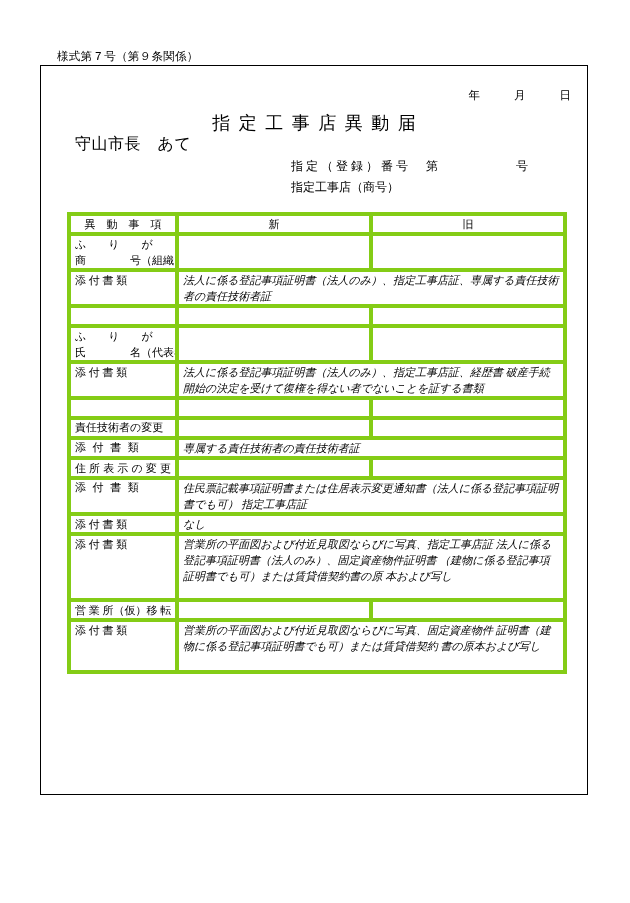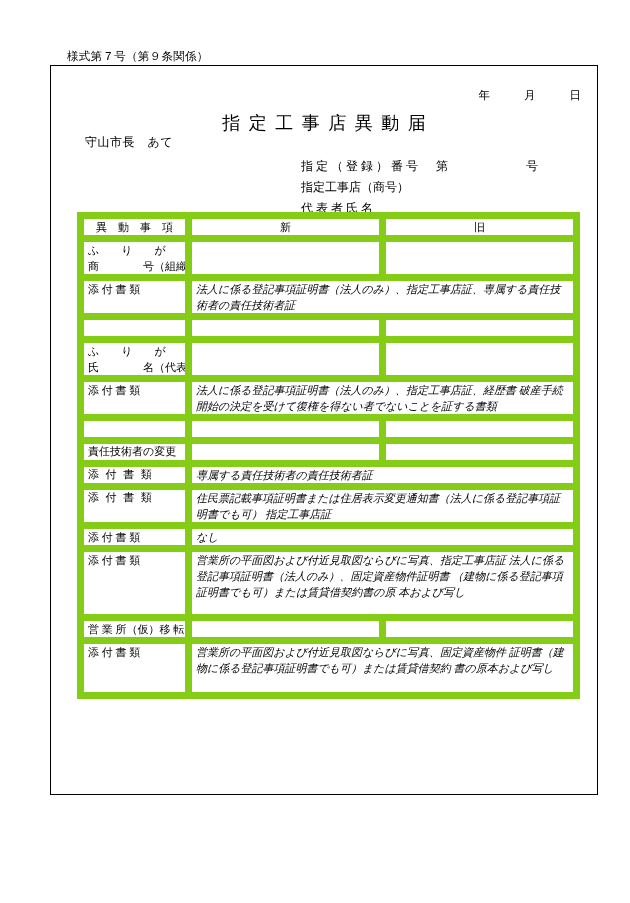--- a/index.html
+++ b/index.html
@@ -10,21 +10,21 @@
   body {
     width: 630px;
     height: 903px;
     font-family: "Liberation Serif", "DejaVu Serif", serif;
     color: #000000;
     position: relative;
     overflow: hidden;
   }
   .page {
     position: absolute;
-    left: 10px; top: 0;
+    left: 0; top: 0;
     width: 519px;
     height: 903px;
   }
   .form-no {
     position: absolute;
     left: 57px;
     top: 49px;
     font-size: 11.5px;
     letter-spacing: 0.3px;
     white-space: nowrap;
@@ -54,21 +54,21 @@
     top: 45px;
     width: 548px;
     text-align: center;
     font-size: 18px;
     letter-spacing: 2px;
   }
   .addressee {
     position: absolute;
     left: 34px;
     top: 68px;
-    font-size: 12px;
+    font-size: 16px;
     letter-spacing: 0.5px;
   }
   .right-block {
     position: absolute;
     left: 250px;
     top: 90px;
     width: 285px;
     font-size: 12px;
     line-height: 21px;
   }
@@ -82,21 +82,21 @@
   table.main {
     position: absolute;
     left: 26px;
     top: 146px;
     width: 496px;
     border-collapse: collapse;
     table-layout: fixed;
     font-size: 11px;
   }
   table.main td {
-    border: 7px solid #84cc16;
+    border: 4px solid #84cc16;
     padding: 0 4px;
     vertical-align: top;
     line-height: 16px;
     height: 16px;
   }
   td.label {
     width: 108px;
     white-space: nowrap;
     overflow: hidden;
   }
@@ -136,21 +136,20 @@
       <span>日</span>
     </div>
 
     <div class="doc-title">指 定 工 事 店 異 動 届</div>
 
     <div class="addressee">守山市長　あて</div>
 
     <div class="right-block">
       <span class="rb-row">指 定 （ 登 録 ） 番 号 　 第 　 　 　 　 　 号</span>
       <span class="rb-row center">指定工事店（商号）</span>
-      <span class="rb-row center">代 表 者 氏 名</span>
     </div>
 
     <table class="main">
       <colgroup>
         <col style="width:108px">
         <col style="width:194px">
         <col style="width:194px">
       </colgroup>
       <tbody>
         <tr>
@@ -207,20 +206,27 @@
           <td class="col-old two-line"></td>
         </tr>
 
         <tr>
           <td class="label two-line">
             <span class="cell-text">添 付 書 類</span>
           </td>
           <td class="span2 two-line" colspan="2">専属する責任技術者の責任技術者証</td>
         </tr>
 
+        <tr>
+          <td class="label two-line">
+            <span class="spread">住 所 表 示 の 変 更</span>
+          </td>
+          <td class="col-new two-line"></td>
+          <td class="col-old two-line"></td>
+        </tr>
 
         <tr>
           <td class="label two-line">
             <span class="cell-text">添 付 書 類</span>
           </td>
           <td class="span2 two-line" colspan="2">住民票記載事項証明書または住居表示変更通知書（法人に係る登記事項証明書でも可） 指定工事店証</td>
         </tr>
 
 
         <tr>

